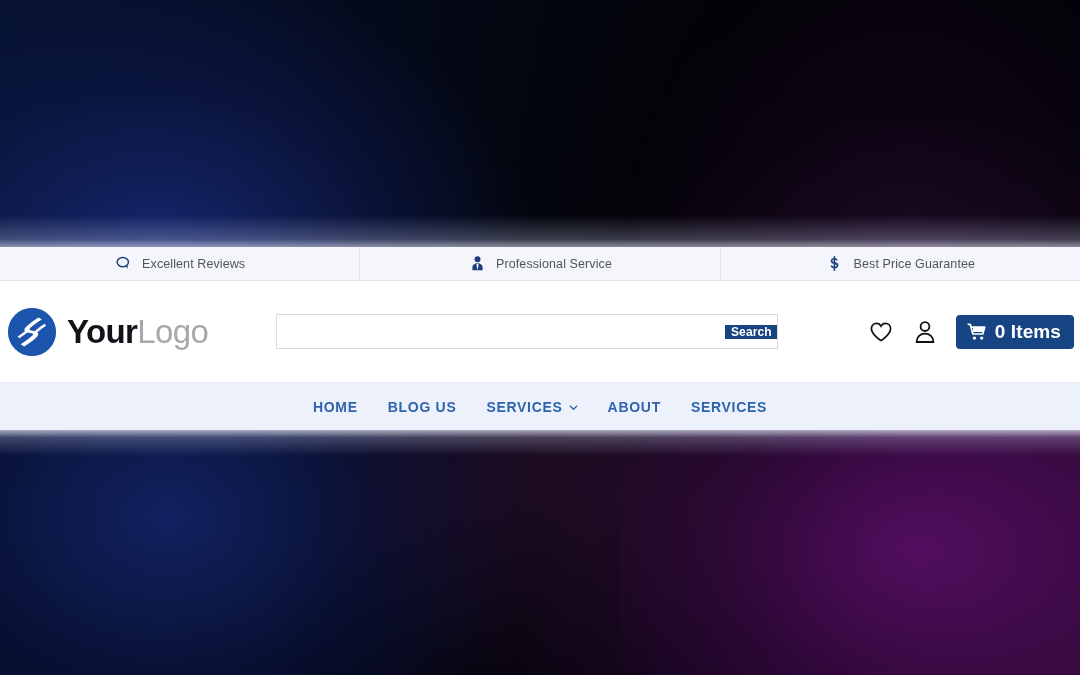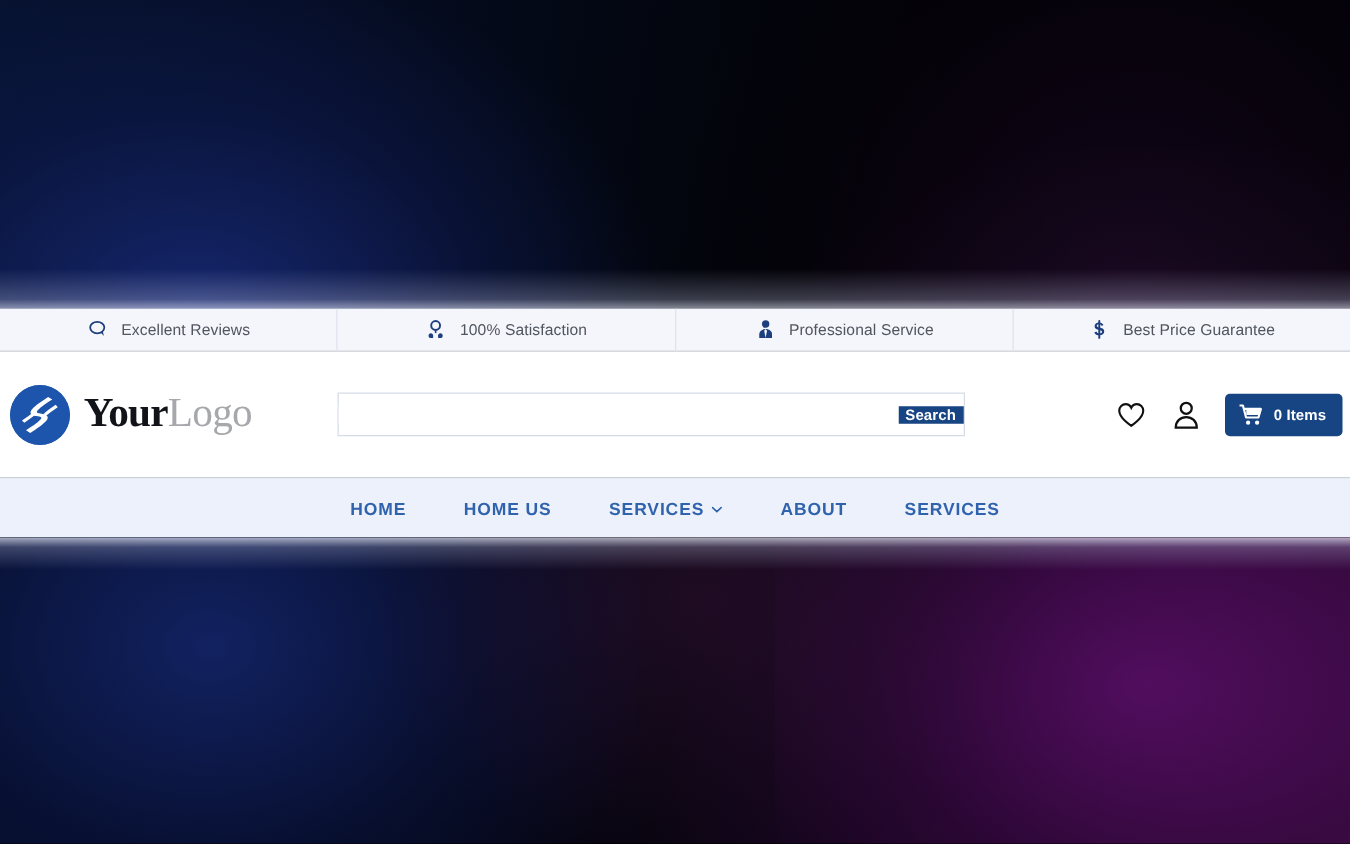--- a/index.html
+++ b/index.html
@@ -100,21 +100,21 @@
   }
 
   
   #logo { display:flex; align-items:center; gap:11px; margin-left:8px; flex:none; }
   .logo-mark {
     width:48px; height:48px; border-radius:50%;
     background:#1c55ab;
     position:relative; overflow:hidden; flex:none;
   }
   .logo-mark svg { display:block; }
-  .logo-text { font-size:33px; line-height:1; letter-spacing:-.6px; white-space:nowrap;font-family:Liberation Serif, serif; }
+  .logo-text { font-size:33px; line-height:1; letter-spacing:-.6px; white-space:nowrap; }
   .logo-text .lt-a { font-weight:bold; color:#111318; }
   .logo-text .lt-b { font-weight:normal; color:#a6a8ac; }
 
   
   #search {
     display:flex; align-items:center; flex:none;
     margin-left:68px;
     width:502px; height:35px;
     border:1px solid #d6dbe6;
     background:#fff;
@@ -142,32 +142,32 @@
     width:26px; height:26px; display:flex; align-items:center; justify-content:center;
     color:#111; cursor:pointer; background:none; border:none;
   }
   .icon-btn svg { display:block; }
   #cart-btn {
     display:flex; align-items:center; gap:8px;
     background:#174482; color:#fff;
     border:none; border-radius:4px;
     height:34px; padding:0 13px 0 11px;
     font-family:"Liberation Sans", sans-serif;
-    font-size:12px; font-weight:bold; cursor:pointer;
+    font-size:19px; font-weight:bold; cursor:pointer;
     letter-spacing:.1px;
   }
   #cart-btn svg { display:block; }
 
   
   #navbar {
     position:absolute; left:0; top:382px; width:1080px; height:48px;
     background:#edf1fb;
     border-top:1px solid #e2e7f4;
     display:flex; align-items:center; justify-content:center;
-    gap:16px;
+    gap:0;
   }
   .nav-item {
     display:flex; align-items:center; gap:6px;
     padding:0 15px;
     font-size:14px; font-weight:bold;
     letter-spacing:.7px;
     color:#2f63ad;
     text-decoration:none;
     font-stretch:condensed;
     cursor:pointer;
@@ -198,35 +198,20 @@
       <span class="t-ico">
         <svg width="17" height="17" viewBox="0 0 24 24" fill="none" stroke="#1d3f7d" stroke-width="2">
           <ellipse cx="11" cy="10" rx="8" ry="6.5"></ellipse>
           <path d="M14.5 15.2 L18.5 19.5 L17.4 14.6" fill="#1d3f7d" stroke="none"></path>
         </svg>
       </span>
       <span class="t-label">Excellent Reviews</span>
     </div>
 
 
-    <div class="trust-item">
-      <span class="t-ico">
-        <svg width="17" height="17" viewBox="0 0 24 24">
-          <g fill="none" stroke="#1d3f7d" stroke-width="2.2">
-            <circle cx="12" cy="7.6" r="5"></circle>
-          </g>
-          <g fill="#1d3f7d">
-            <rect x="11.1" y="12.2" width="1.8" height="4"></rect>
-            <path d="M6.6 16.4c1.5 0 2.6 1.1 2.6 2.6v2.8H6.6c-1.5 0-2.6-1.1-2.6-2.6 0-1.5 1.1-2.8 2.6-2.8z"></path>
-            <path d="M17.4 16.4c-1.5 0-2.6 1.1-2.6 2.6v2.8h2.6c1.5 0 2.6-1.1 2.6-2.6 0-1.5-1.1-2.8-2.6-2.8z"></path>
-          </g>
-        </svg>
-      </span>
-      <span class="t-label">100% Satisfaction</span>
-    </div>
 
     <div class="trust-item">
       <span class="t-ico">
         <svg width="17" height="17" viewBox="0 0 24 24">
           <g fill="#1d3f7d">
             <circle cx="12" cy="6" r="4.2"></circle>
             <path d="M12 11.6c-4 0-7.2 2.5-7.2 5.6v4.4h14.4v-4.4c0-3.1-3.2-5.6-7.2-5.6z"></path>
           </g>
           <path d="M12 11.6 10.4 13.6 12 21.6 13.6 13.6z" fill="#f4f6fc"></path>
         </svg>
@@ -305,21 +290,21 @@
     </div>
   </div>
 
   <div id="navbar">
 
     <a class="nav-item">
       <span>HOME</span>
     </a>
 
     <a class="nav-item">
-      <span>HOME US</span>
+      <span>BLOG US</span>
     </a>
 
     <a class="nav-item">
       <span>SERVICES</span>
       <span class="nav-caret">
         <svg width="9" height="9" viewBox="0 0 10 10" fill="none" stroke="#2f63ad" stroke-width="1.4" stroke-linecap="round">
           <path d="M1.2 3.4 L5 7 L8.8 3.4"></path>
         </svg>
       </span>
     </a>

